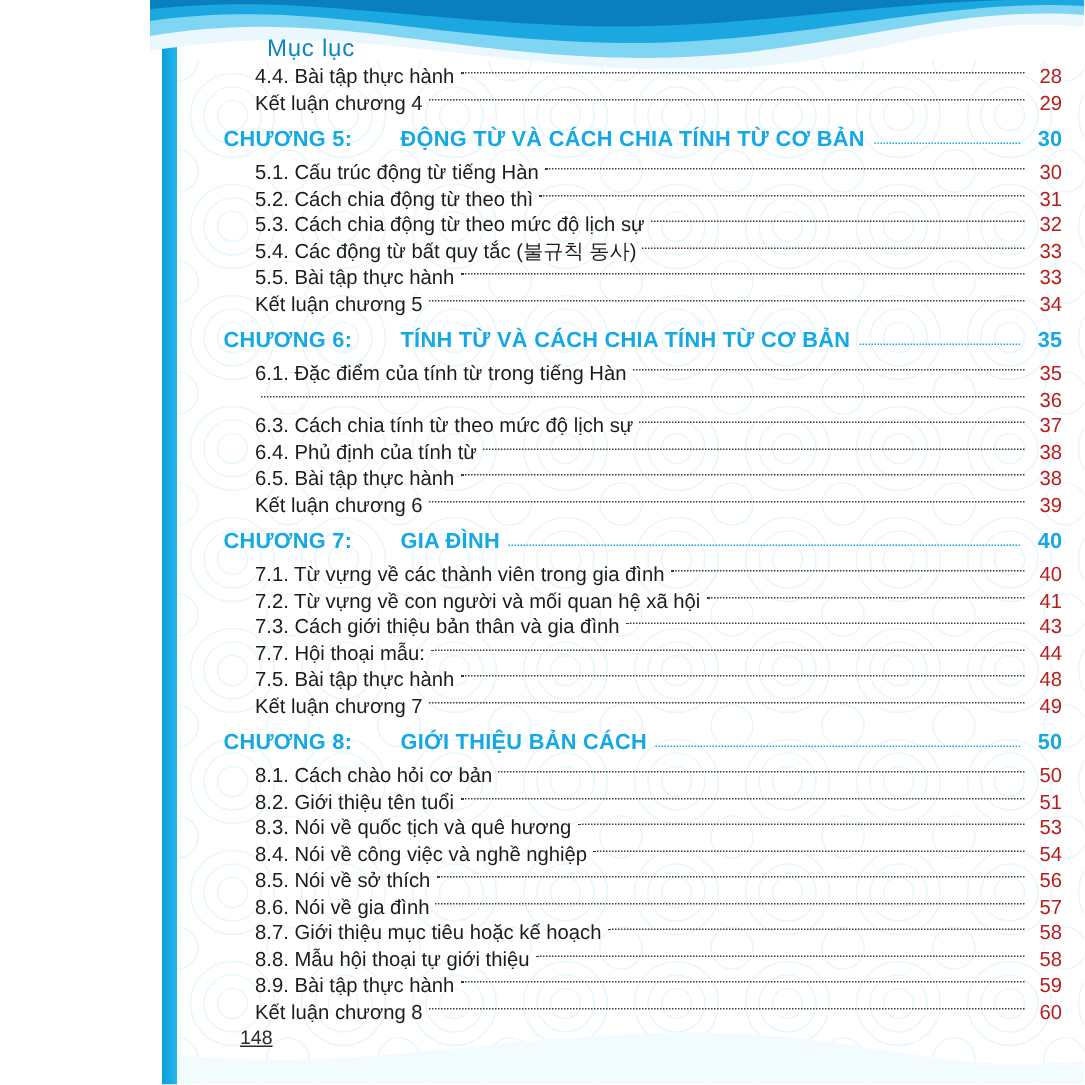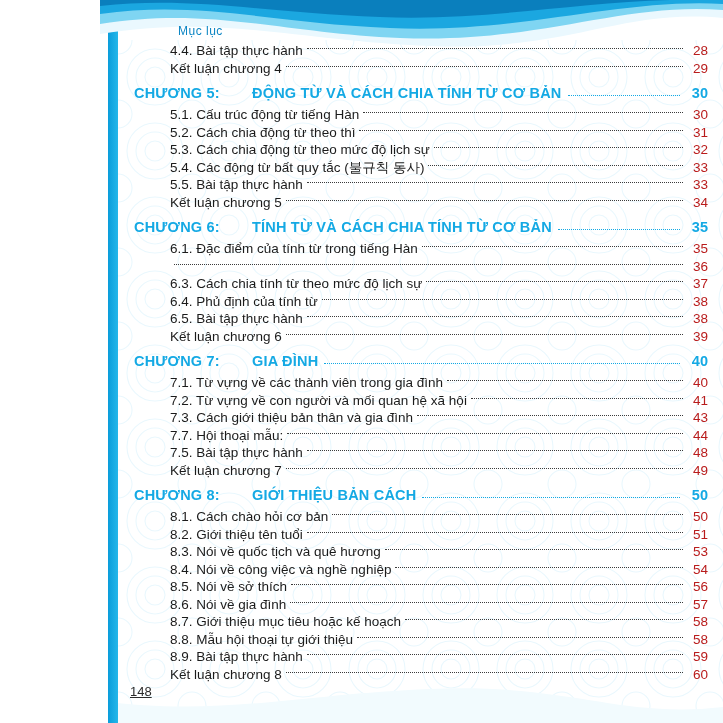--- a/index.html
+++ b/index.html
@@ -46,21 +46,21 @@
     top: 0;
     width: 623px;
     height: 62px;
     overflow: hidden;
     z-index: 6;
   }
   .header-title {
     position: absolute;
     left: 178px;
     top: 24px;
-    font-size: 12px;
+    font-size: 16px;
     color: #0c86c4;
     letter-spacing: 0.5px;
     z-index: 8;
   }
   
   .content-bg {
     position: absolute;
     left: 118px;
     top: 40px;
     width: 605px;
@@ -104,21 +104,21 @@
   }
   
   .sub { padding-left: 52px; }
 
   
   .chap {
     display: flex;
     align-items: flex-end;
     margin-top: 10px;
     margin-bottom: 7px;
-    padding-left: 16px;
+    padding-left: 31px;
     white-space: nowrap;
   }
   .chap .ctag {
     color: #14a9e4;
     font-weight: bold;
     font-size: 14.5px;
     letter-spacing: 0.2px;
     min-width: 118px;
   }
   .chap .ctitle {
@@ -136,21 +136,21 @@
   }
   .chap .cpg {
     color: #14a9e4;
     font-weight: bold;
     font-size: 14.5px;
     min-width: 24px;
     text-align: right;
   }
   .page-number {
     position: absolute;
-    left: 130px;
+    left: 160px;
     bottom: 24px;
     font-size: 13px;
     color: #2b2b2b;
     z-index: 12;
     text-decoration: underline;
   }
   .bottom-wave {
     position: absolute;
     left: 100px;
     bottom: 0;

